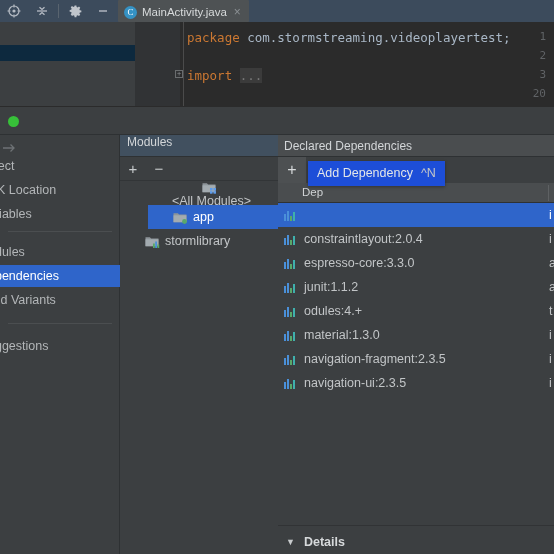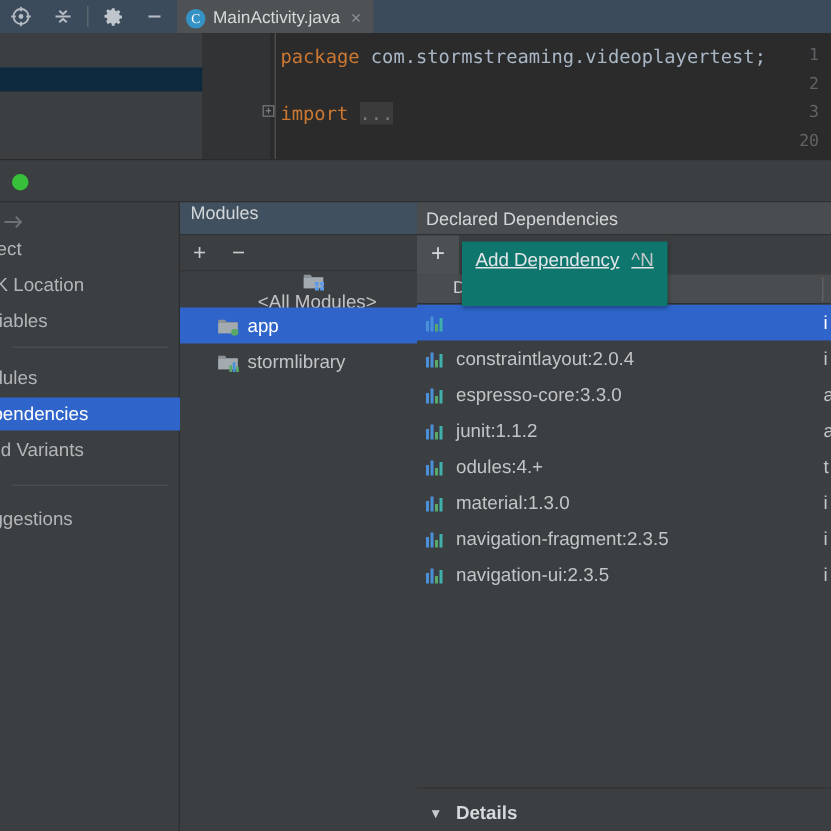--- a/index.html
+++ b/index.html
@@ -160,27 +160,26 @@
   .dep-add {
     width: 28px; height: 26px; display: flex; align-items: center; justify-content: center;
     background: #4d5052; color: #d7dadc; font-size: 16px; line-height: 1;
   }
   .dep-rm {
     width: 28px; height: 26px; display: flex; align-items: center; justify-content: center;
     color: #c8cbcd; font-size: 15px; line-height: 1;
   }
   .tooltip {
     position: absolute; left: 30px; top: 26px;
-    background: #0f766e; color: #e3e6e8;
+    background: #1d4ed8; color: #e3e6e8;
     font-size: 12.5px;
-    padding: 5px 9px 24px 9px;
+    padding: 5px 9px 6px 9px;
     white-space: nowrap;
     z-index: 40;
     box-shadow: 0 1px 3px rgba(0,0,0,.35);
-    text-decoration: underline;
   }
   .tooltip .shortcut { color: #c3c6c8; margin-left: 8px; }
 
   .dep-colhdr {
     position: absolute; left: 0; top: 48px; width: 276px; height: 20px;
     background: #4a4d4f; border-bottom: 1px solid #2e3133;
   }
   .dep-colhdr .c1 { position: absolute; left: 24px; top: 3px; font-size: 11.5px; color: #d0d3d5; }
   .dep-colhdr .divider { position: absolute; left: 270px; top: 2px; width: 1px; height: 16px; background: #5e6163; }
 
@@ -327,21 +326,21 @@
             <span class="mod-ico"><svg width="15" height="13" viewBox="0 0 15 13">
                 <path d="M0.5 2.2h4.4l1.2 1.4h7.4v7.6H0.5z" fill="#8d9499"></path>
                 <path d="M0.5 4.3h12.9v6.9H0.5z" fill="#a3abb0"></path>
                 <rect x="8" y="7" width="2.5" height="2.5" fill="#5d9cec"></rect>
                 <rect x="11.5" y="7" width="2.5" height="2.5" fill="#5d9cec"></rect>
                 <rect x="8" y="10.2" width="2.5" height="2.5" fill="#5d9cec"></rect>
                 <rect x="11.5" y="10.2" width="2.5" height="2.5" fill="#5d9cec"></rect>
               </svg></span>
             <span>&lt;All Modules&gt;</span>
           </div>
-          <div class="mod-row sel" style="top: 24px;">
+          <div class="mod-row sel" style="top: 24px; margin-left: 28px;">
             <span class="mod-ico"><svg width="15" height="13" viewBox="0 0 15 13">
                 <path d="M0.5 2.2h4.4l1.2 1.4h7.4v7.6H0.5z" fill="#8d9499"></path>
                 <path d="M0.5 4.3h12.9v6.9H0.5z" fill="#a3abb0"></path>
                 <circle cx="11.5" cy="10.5" r="2.4" fill="#59a869"></circle>
               </svg></span>
             <span>app</span>
           </div>
           <div class="mod-row" style="top: 48px;">
             <span class="mod-ico"><svg width="15" height="13" viewBox="0 0 15 13">
                 <path d="M0.5 2.2h4.4l1.2 1.4h7.4v7.6H0.5z" fill="#8d9499"></path>

